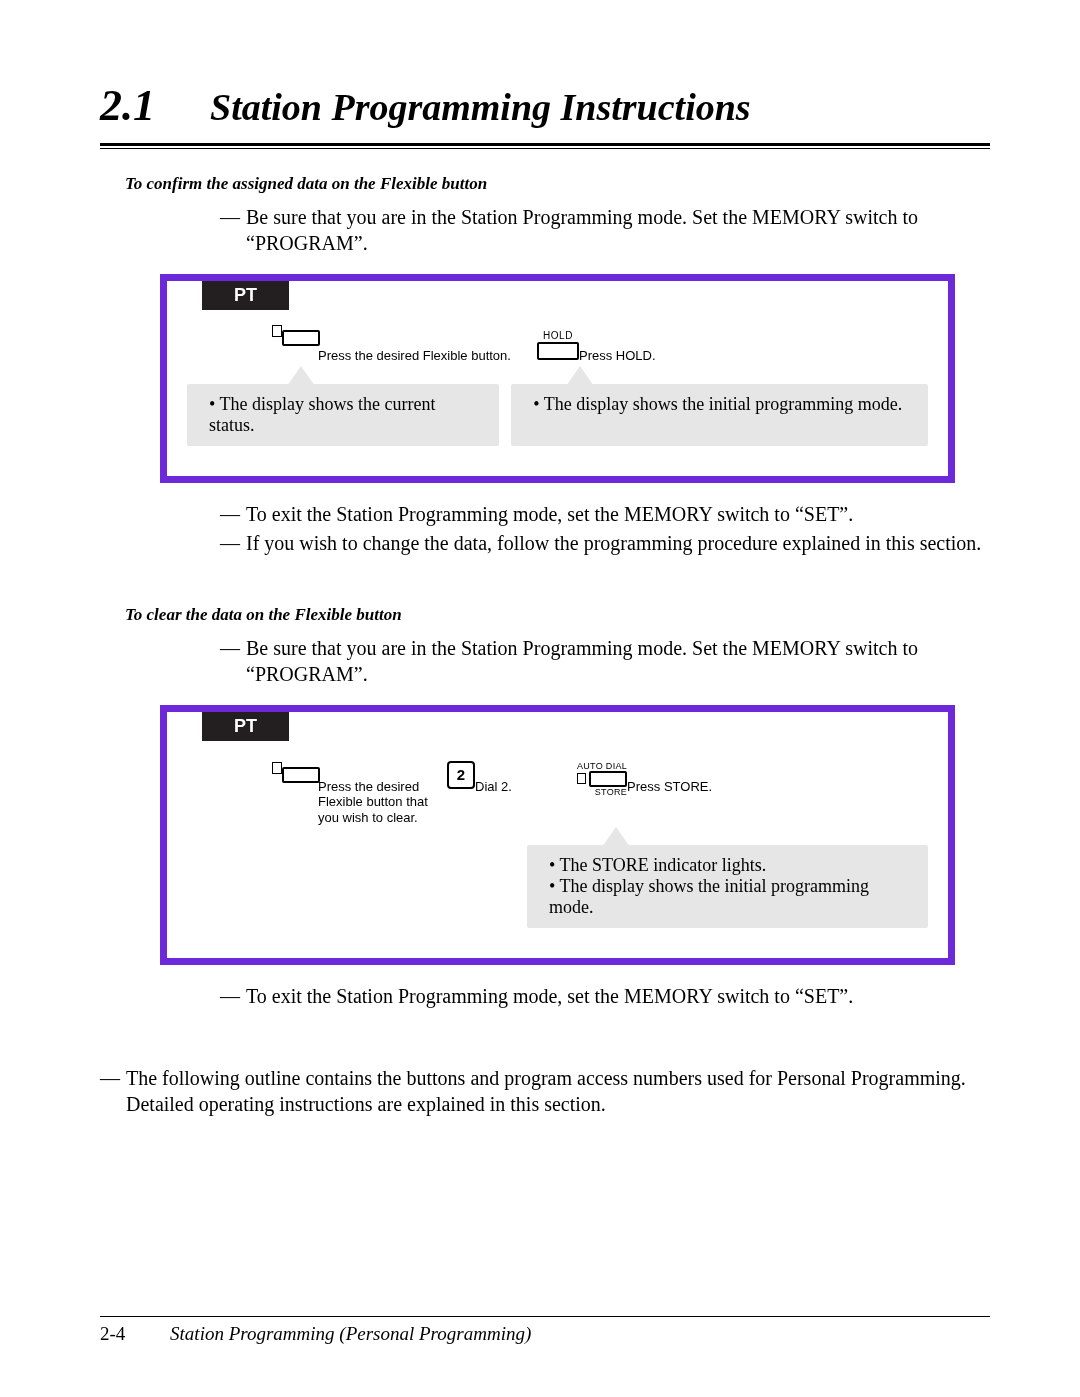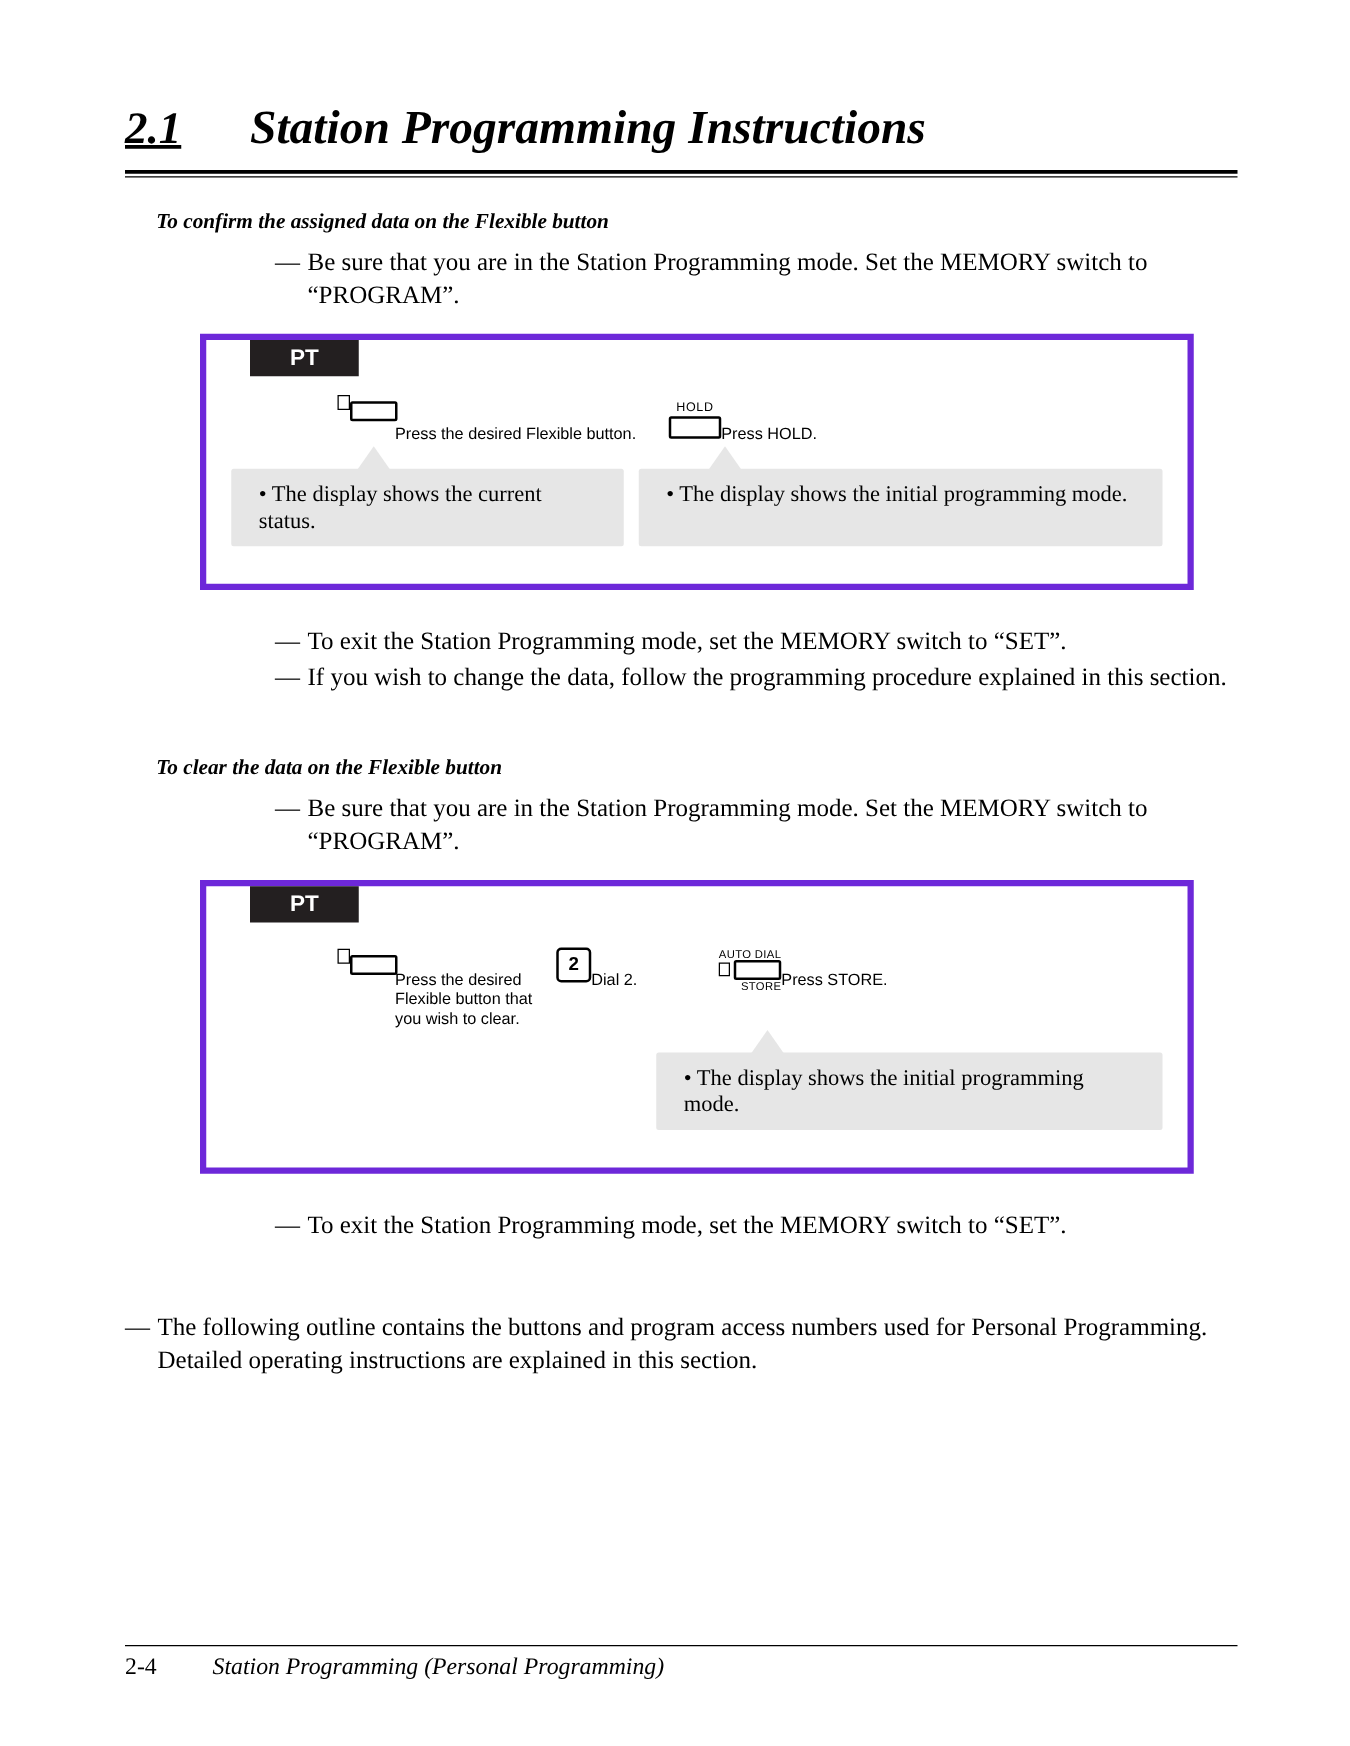--- a/index.html
+++ b/index.html
@@ -20,22 +20,21 @@
     position: relative;
   }
   .header-title {
     display: flex;
     align-items: baseline;
     gap: 55px;
     font-style: italic;
     font-weight: bold;
   }
   .sec-num {
-    font-size: 36px;
-    text-decoration: underline;
+    font-size: 44px;
   }
   .sec-title {
     font-size: 38px;
   }
   .dbl-rule {
     border-top: 3px solid #000;
     border-bottom: 1px solid #000;
     height: 2px;
     margin: 12px 0 25px 0;
   }
@@ -57,22 +56,22 @@
   }
   .dash-text {
     flex: 1 1 auto;
   }
   .outer-dash {
     margin-left: 0;
   }
 
   
   .pt-card {
-    border: 5px solid #6d28d9;
-    margin: 18px 35px 28px 60px;
+    border: 7px solid #6d28d9;
+    margin: 18px 35px 18px 60px;
     position: relative;
   }
   .pt-tab {
     background: #231f20;
     color: #fff;
     display: inline-block;
     padding: 4px 32px 4px 32px;
     font-family: Helvetica, Arial, sans-serif;
     font-size: 18px;
     font-weight: bold;
@@ -318,20 +317,21 @@
             <div class="store-lab">STORE</div>
           </div>
           <div class="caption mid">Press STORE.</div>
         </div>
       </div>
 
       <div class="callout-row spacer-left-340">
         <div class="callout c3">
           <div class="pointer"></div>
           <ul>
+            <li>The STORE indicator lights.</li>
             <li>The display shows the initial programming mode.</li>
           </ul>
         </div>
       </div>
     </div>
   </div>
 
   <div class="dash-line">
     <span class="dash">—</span>
     <span class="dash-text">To exit the Station Programming mode, set the MEMORY switch to “SET”.</span>

